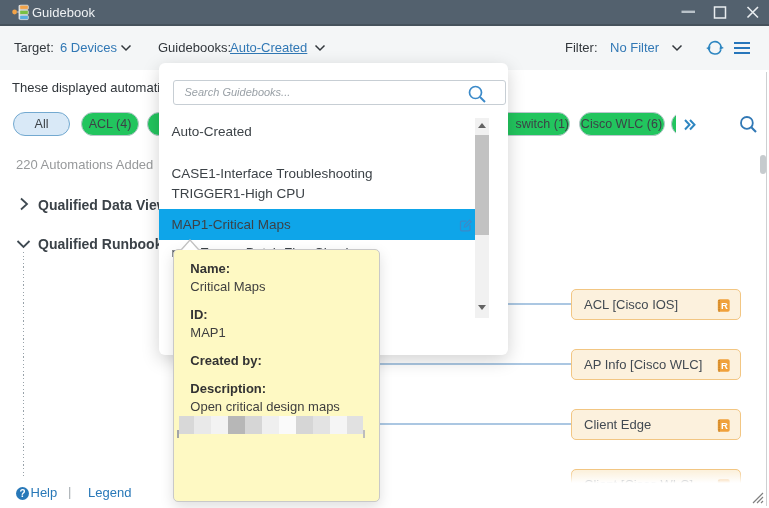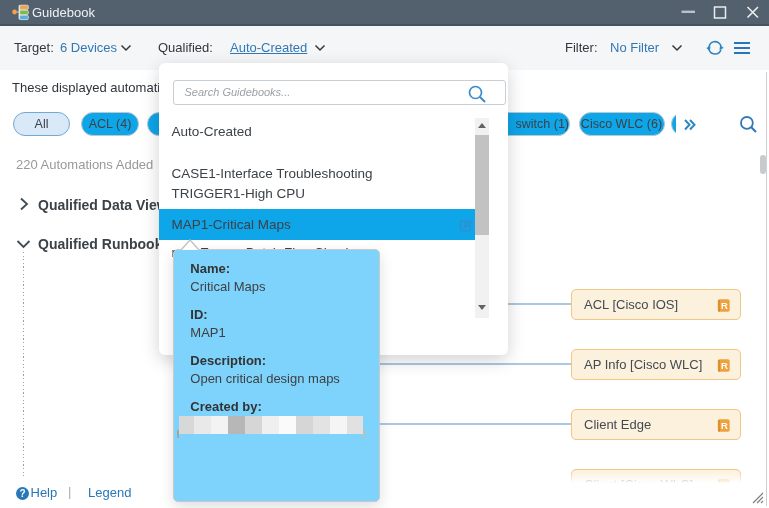--- a/index.html
+++ b/index.html
@@ -12,40 +12,40 @@
   #titletext { position:absolute; left:32px; top:0; height:26px; line-height:26px; color:#eef1f3; font-size:13px; }
 
   
   #toolbar { position:absolute; left:0; top:26px; width:769px; height:44px; background:#f4f6f7; }
   .tb { position:absolute; top:0; height:44px; line-height:44px; font-size:13px; color:#32373c; }
   .blue { color:#3178b5; }
 
   
   #content { position:absolute; left:0; top:70px; width:769px; height:438px; background:#ffffff; }
 
-  .chip { position:absolute; top:112px; height:24px; line-height:22px; border:1px solid #bcc7ce; border-radius:12px; background:#0ea5e9; font-size:12.5px; color:#3c4247; text-align:center; }
+  .chip { position:absolute; top:112px; height:24px; line-height:22px; border:1px solid #bcc7ce; border-radius:12px; background:#22c55e; font-size:12.5px; color:#3c4247; text-align:center; }
   .chip.sel { background:#d9e9f7; border-color:#73a9d0; }
 
   .treehead { position:absolute; font-size:14px; font-weight:bold; color:#3b4248; }
 
   .card { position:absolute; left:571px; width:170px; height:31px; background:#fcf1dd; border:1px solid #f2c683; border-radius:5px; font-size:13px; color:#424a52; line-height:29px; padding-left:12px; }
   .cline { position:absolute; height:2px; background:#abc7e2; }
   .badge { position:absolute; right:10px; top:9px; width:13px; height:13px; }
 
   
   #panel { position:absolute; left:158.5px; top:62.5px; width:349px; height:292px; background:#fff; border-radius:6px; box-shadow:0 5px 18px rgba(0,0,0,0.18); z-index:10; }
   #searchbox { position:absolute; left:14px; top:17.5px; width:333px; height:25px; border:1px solid #c7ced4; border-radius:3px; background:#fff; }
   #searchph { position:absolute; left:11px; top:0; height:23px; line-height:23px; font-size:11px; font-style:italic; color:#9aa1a7; }
   .lrow { position:absolute; left:0; width:317px; height:31px; line-height:31px; padding-left:13px; font-size:13.5px; color:#3c4247; }
   .lrow.hl { background:#0ea5e9; }
   #sbar { position:absolute; left:316.5px; top:55.5px; width:14px; height:200px; background:#f1f1f1; }
   #sthumb { position:absolute; left:0; top:16.5px; width:14px; height:100px; background:#c2c2c2; }
 
   
-  #tooltip { position:absolute; left:173.3px; top:248.5px; width:206.5px; height:253.5px; background:#7dd3fc; border:1px solid #c9c9c9; border-radius:5px; box-shadow:0 5px 14px rgba(0,0,0,0.13); z-index:20; }
+  #tooltip { position:absolute; left:173.3px; top:248.5px; width:206.5px; height:253.5px; background:#fef9c3; border:1px solid #c9c9c9; border-radius:5px; box-shadow:0 5px 14px rgba(0,0,0,0.13); z-index:20; }
   #caret-o { position:absolute; left:6.5px; top:-10.5px; width:0; height:0; border-left:9.5px solid transparent; border-right:9.5px solid transparent; border-bottom:10.5px solid #c0c0c0; }
   #caret-i { position:absolute; left:8px; top:-8.5px; width:0; height:0; border-left:8px solid transparent; border-right:8px solid transparent; border-bottom:9px solid #ffffff; }
   .tgroup { margin:0 0 10px 16px; font-size:13px; line-height:18px; color:#3f3f3f; }
   .tgroup b { color:#333; }
   #redact { position:absolute; left:3px; top:166.5px; width:189px; height:18px; font-size:0; }
   #redact span { display:inline-block; height:18px; }
 
   #fade { position:absolute; left:495px; top:471px; width:271px; height:37px; background:linear-gradient(to bottom, rgba(255,255,255,0) 0px, #ffffff 12px, #ffffff 100%); z-index:5; }
 
   #helpbar { position:absolute; left:0; top:481px; width:400px; height:25px; font-size:13px; color:#2878b8; }
@@ -76,21 +76,21 @@
       <path d="M2.5 7 L13 17.5 M13 7 L2.5 17.5" stroke="#e9edf0" stroke-width="1.6"></path>
     </svg>
 </div>
 
 <div id="toolbar">
   <div class="tb" style="left:14px;">Target:</div>
   <div class="tb blue" style="left:60px;">6 Devices</div>
   <svg class="abs" style="left:120px;top:18px" width="12" height="8" viewBox="0 0 12 8">
       <path d="M1.5 1.5 L6 6 L10.5 1.5" fill="none" stroke="#33383d" stroke-width="1.5"></path>
     </svg>
-  <div class="tb" style="left:158px;">Qualified:</div>
+  <div class="tb" style="left:158px;">Guidebooks:</div>
   <div class="tb blue" style="left:230px;text-decoration:underline;">Auto-Created</div>
   <svg class="abs" style="left:314px;top:18px" width="12" height="8" viewBox="0 0 12 8">
       <path d="M1.5 1.5 L6 6 L10.5 1.5" fill="none" stroke="#33383d" stroke-width="1.5"></path>
     </svg>
   <div class="tb" style="left:565px;">Filter:</div>
   <div class="tb blue" style="left:610px;">No Filter</div>
   <svg class="abs" style="left:671px;top:18px" width="12" height="8" viewBox="0 0 12 8">
       <path d="M1.5 1.5 L6 6 L10.5 1.5" fill="none" stroke="#33383d" stroke-width="1.5"></path>
     </svg>
   <svg class="abs" style="left:706px;top:13px" width="18" height="18" viewBox="0 0 18 18">
@@ -217,17 +217,17 @@
       </svg>
   </div>
 </div>
 
 <div id="tooltip">
   <div id="caret-o"></div>
     <div id="caret-i"></div>
   <div style="padding-top:10.5px;">
     <div class="tgroup"><b>Name:</b><br>Critical Maps</div>
     <div class="tgroup"><b>ID:</b><br>MAP1</div>
+    <div class="tgroup"><b>Created by:</b></div>
     <div class="tgroup"><b>Description:</b><br>Open critical design maps</div>
-    <div class="tgroup"><b>Created by:</b></div>
     <div id="redact"><span style="width:2px;background:#a2a5a8;height:8px;vertical-align:middle;"></span><span style="width:15px;background:#d8d8d8;"></span><span style="width:17px;background:#e9e9e9;"></span><span style="width:17px;background:#f3f3f3;"></span><span style="width:17px;background:#b7b7b7;"></span><span style="width:17px;background:#d6d6d6;"></span><span style="width:17px;background:#efefef;"></span><span style="width:17px;background:#fafafa;"></span><span style="width:17px;background:#d6d6d6;"></span><span style="width:17px;background:#e3e3e3;"></span><span style="width:17px;background:#f5f5f5;"></span><span style="width:16px;background:#e1e1e1;"></span><span style="width:2px;background:#bdbdbd;height:8px;vertical-align:middle;"></span></div>
   </div>
 </div>
 
 </body></html>

